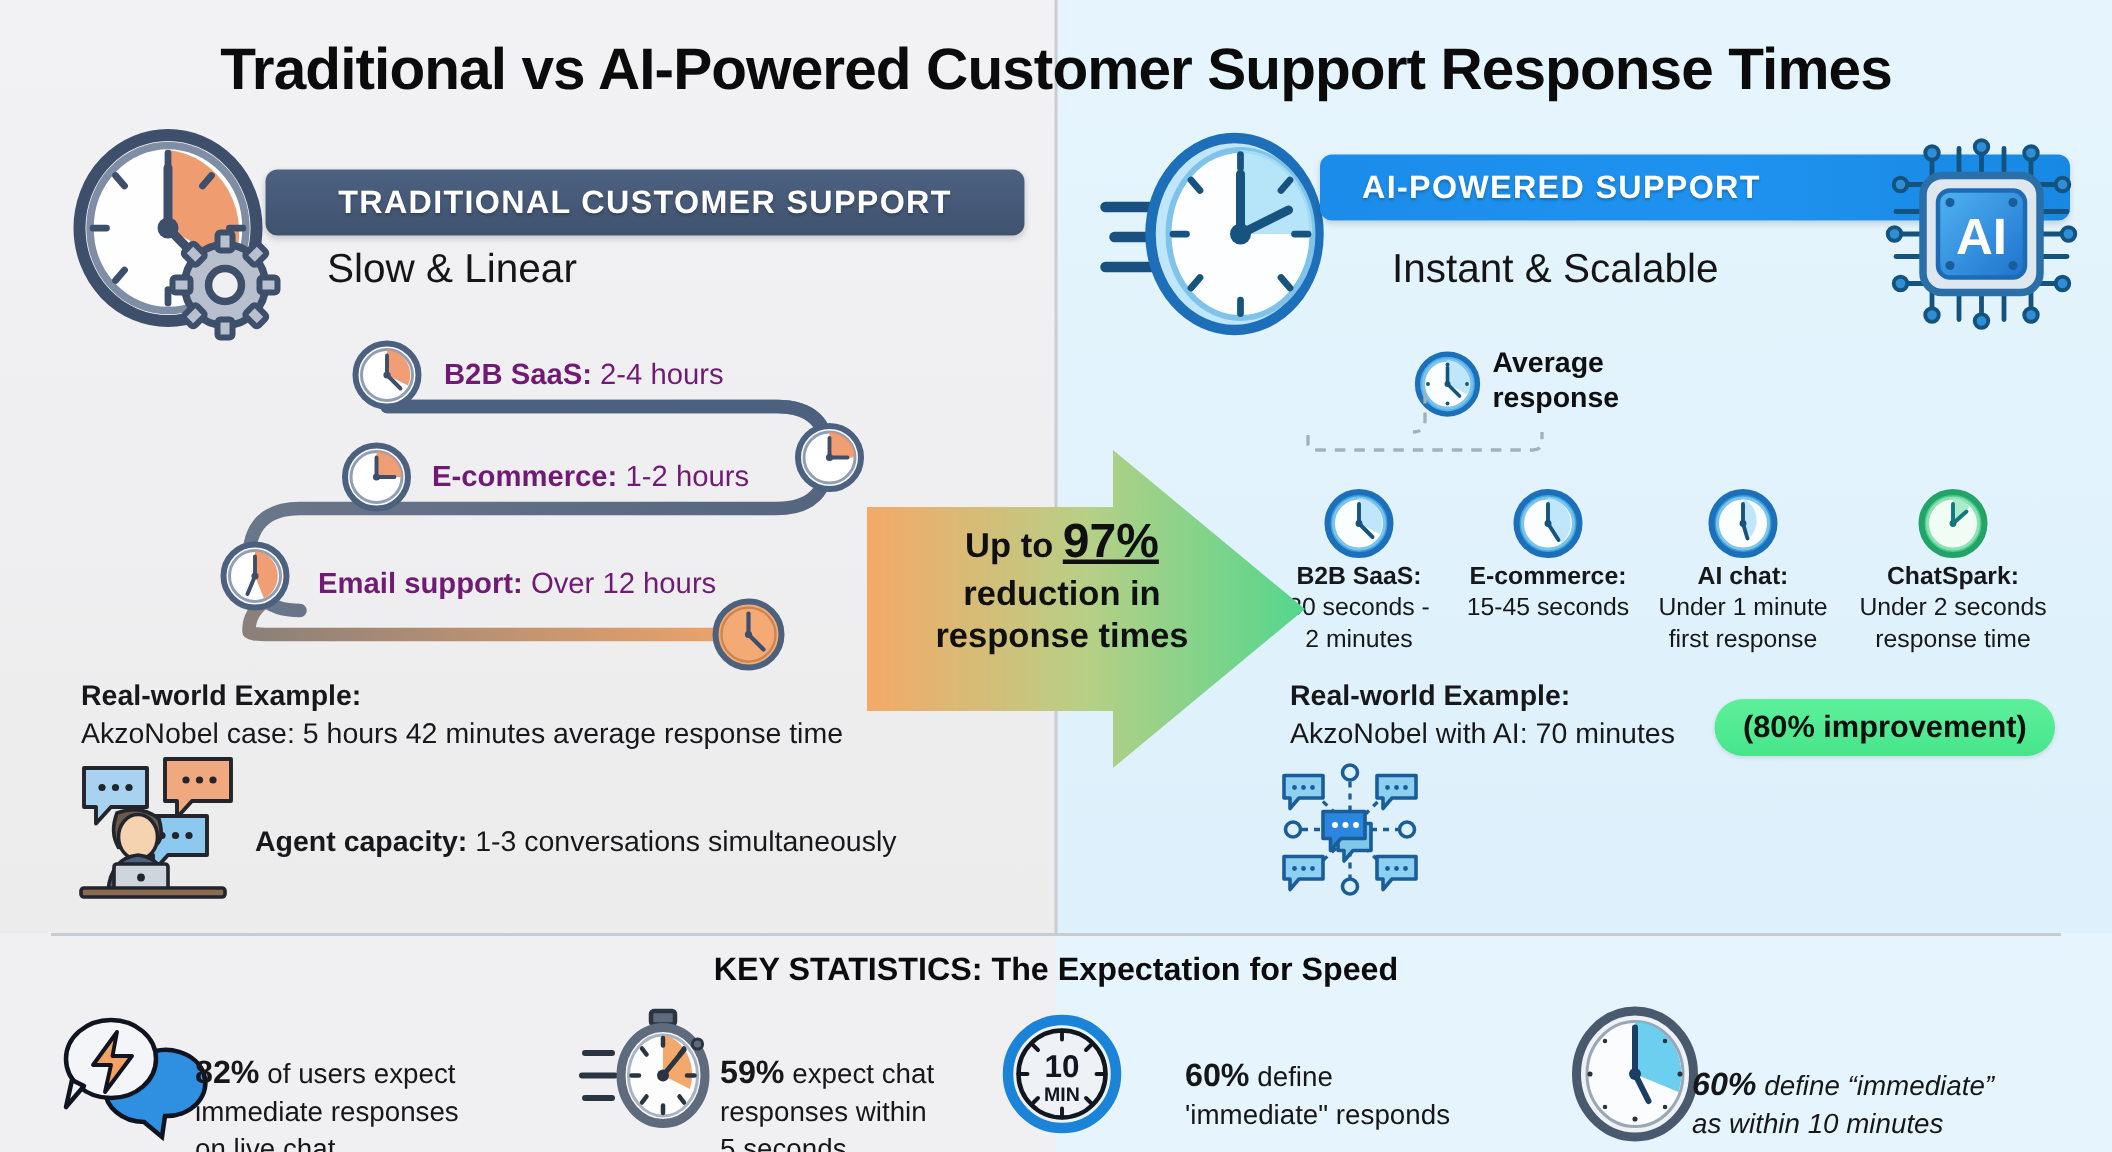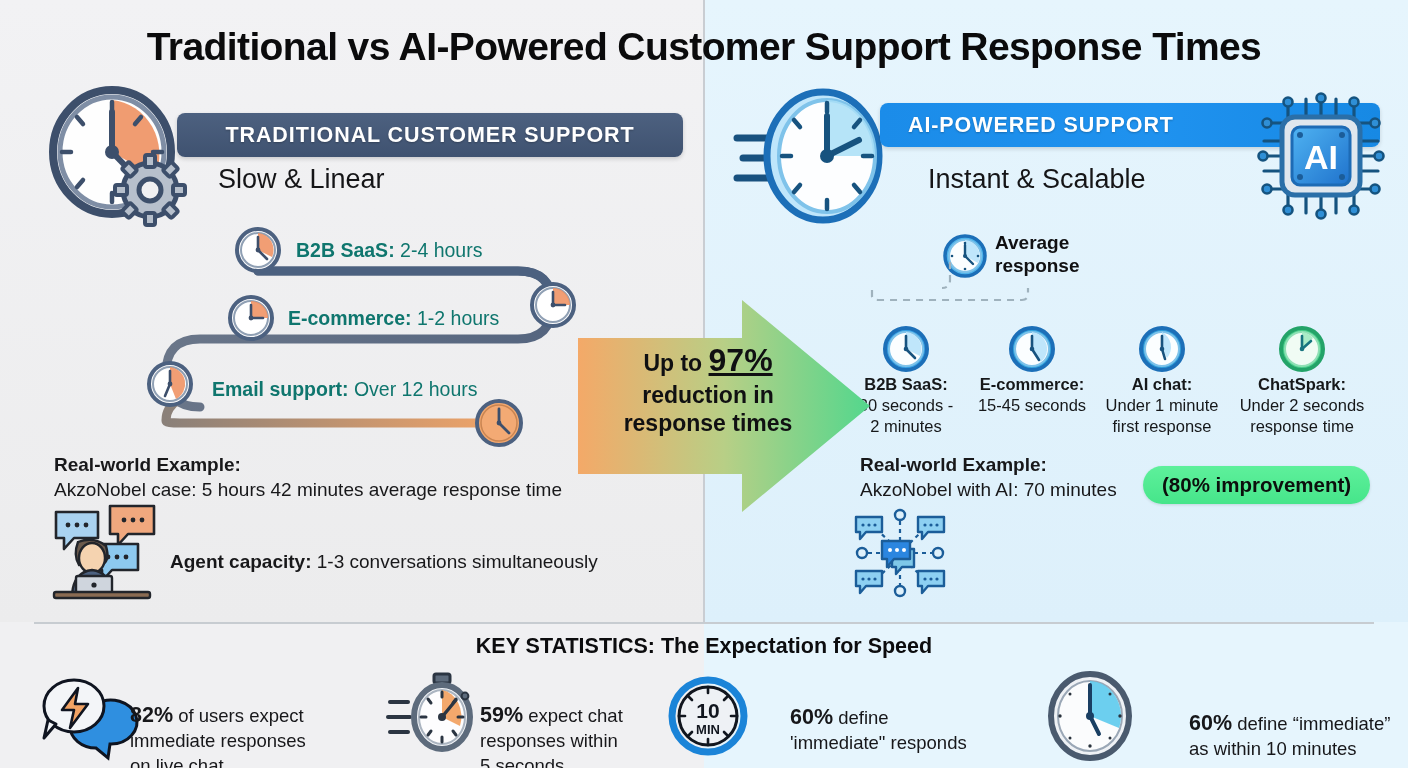--- a/index.html
+++ b/index.html
@@ -49,21 +49,21 @@
 
   .subhead {
     position:absolute; font-size:27px; color:#151517; font-weight:400;
   }
   .subhead-left  { left:218px; top:164px; }
   .subhead-right { left:928px; top:164px; }
 
   
   .ltl { position:absolute; left:0; top:0; width:704px; height:622px; }
   .row-label {
-    position:absolute; font-size:19.5px; color:#0f766e; white-space:nowrap;
+    position:absolute; font-size:19.5px; color:#701a75; white-space:nowrap;
   }
   .row-label b { font-weight:bold; }
 
   
   .clk { position:absolute; }
 
   
   .arrow-wrap { position:absolute; left:578px; top:300px; width:292px; height:212px; z-index:5; }
   .arrow-text {
     position:absolute; left:598px; top:341px; width:220px; text-align:center;
@@ -624,18 +624,18 @@
         <circle cx="23" cy="22" r="1.5"></circle>
           <circle cx="63" cy="22" r="1.5"></circle>
         <circle cx="23" cy="66" r="1.5"></circle>
           <circle cx="63" cy="66" r="1.5"></circle>
       </g>
       <line x1="43" y1="44" x2="43" y2="13" stroke="#1a3f63" stroke-width="4" stroke-linecap="round"></line>
       <line x1="43" y1="44" x2="52" y2="62" stroke="#1a3f63" stroke-width="4" stroke-linecap="round"></line>
       <circle cx="43" cy="44" r="4" fill="#1a3f63"></circle>
     </svg>
   </div>
-  <div class="stat-txt" style="left:1189px; top:684px;">
+  <div class="stat-txt" style="left:1128px; top:684px;font-style:italic;">
     <span class="pc">60%</span><span> define “immediate”
 as within 10 minutes</span>
   </div>
 
 </div>
 
 </body></html>

